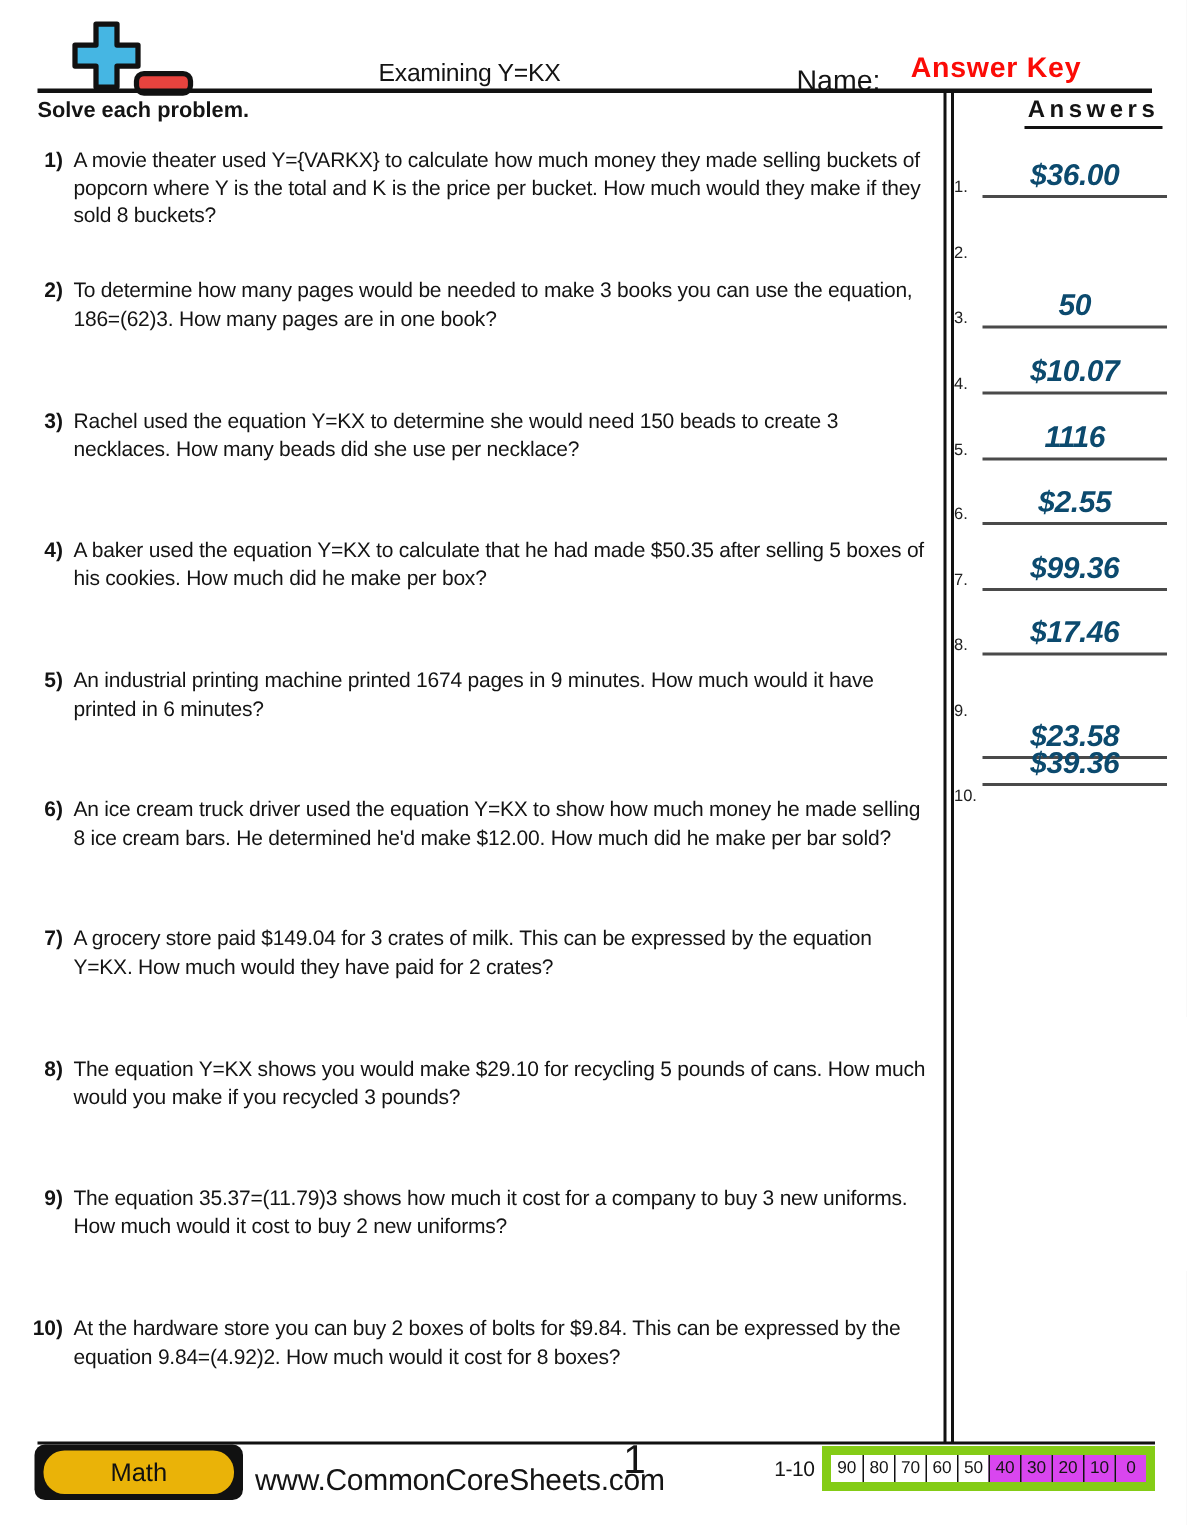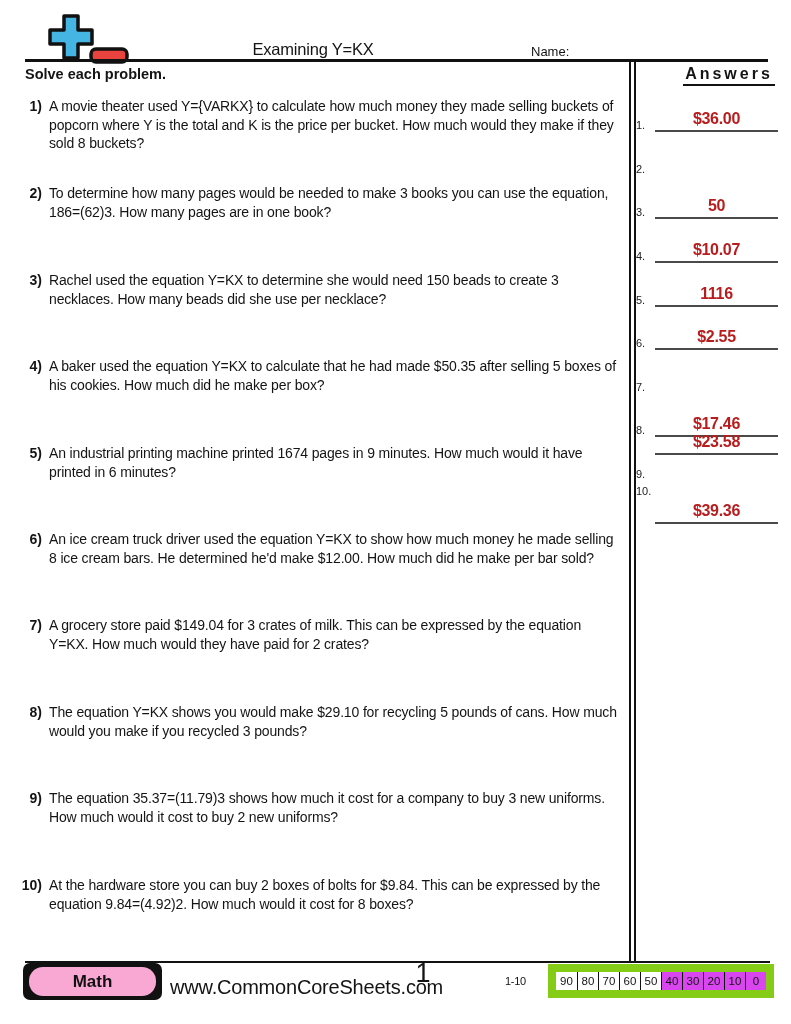--- a/index.html
+++ b/index.html
@@ -8,21 +8,21 @@
     position:relative; width:791px; height:1024px; margin:0 auto;
     background:#ffffff; color:#141414; overflow:hidden;
   }
 
   
   .logo { position:absolute; left:40px; top:12px; width:92px; height:54px; }
   .page-title {
     position:absolute; left:228px; top:40px; width:170px;
     font-size:16.5px; letter-spacing:-0.2px; text-align:center; white-space:nowrap;
   }
-  .name-label { position:absolute; left:531px; top:44px; font-size:13px;text-align:right; }
+  .name-label { position:absolute; left:531px; top:44px; font-size:19px;text-align:right; }
   .answer-key {
     position:absolute; left:584px; top:35px; width:160px; text-align:center;
     font-size:19px; font-weight:bold; letter-spacing:0.5px; color:#fb0b06; white-space:nowrap;
   }
   .header-rule { position:absolute; left:25px; top:59px; width:743px; height:3px; background:#111; }
 
   
   .instructions { position:absolute; left:25px; top:66px; font-size:14.5px; font-weight:bold; }
   .separator {
     position:absolute; left:629px; top:62px; height:900px; width:7px;
@@ -37,59 +37,60 @@
   .problem { position:absolute; left:0; width:624px; display:flex; }
   .pnum { width:42px; text-align:right; font-weight:bold; font-size:14px; line-height:18.5px; flex:none; }
   .ptext { margin-left:7px; width:572px; font-size:14px; line-height:18.5px; letter-spacing:-0.15px; }
 
   .ans-row {
     position:absolute; left:655px; width:123px; height:30px;
     border-bottom:2px solid #4a4a4a;
     display:flex; align-items:flex-end; justify-content:center;
   }
   .ans-value {
-    font-size:16px; font-weight:bold; color:#b91c1c;
-    line-height:1; padding-bottom:3px; letter-spacing:-0.3px;
+    font-size:20px; font-weight:bold; color:#0c4a6e;
+    line-height:1; padding-bottom:3px; letter-spacing:-0.3px;font-style:italic;
   }
   .ans-num { position:absolute; left:636px; width:18px; font-size:11px; color:#222; }
 
   
   .footer-rule { position:absolute; left:25px; top:961px; width:745px; height:2px; background:#111; }
   .subject-tag { position:absolute; left:23px; top:963px; width:139px; height:37px; background:#111; border-radius:7px; }
   .subject-pill {
     position:absolute; left:6px; top:4px; right:6px; bottom:4px;
-    background:#f9a8d4; border-radius:14px;
+    background:#eab308; border-radius:14px;
     display:flex; align-items:center; justify-content:center;
-    font-size:17px; font-weight:bold; color:#111;
+    font-size:17px; font-weight:normal; color:#111;
   }
   .website { position:absolute; left:170px; top:976px; font-size:20px; letter-spacing:-0.2px; }
   .page-number { position:absolute; left:408px; top:958px; width:30px; text-align:center; font-size:27px; }
   .score-strip { position:absolute; left:505px; top:964px; display:flex; align-items:center; }
-  .score-label { width:38px; font-size:11px; margin-right:5px; letter-spacing:-0.3px; }
-  .score-table { display:flex; border:8px solid #84cc16; }
+  .score-label { width:38px; text-align:right; font-size:14px; margin-right:5px; letter-spacing:-0.3px; }
+  .score-table { display:flex; border:6px solid #84cc16; }
   .score-cell {
     width:21px; height:18px; border-left:1.5px solid #111;
     font-size:11.5px; line-height:18px; text-align:center; background:#fff;
   }
   .score-cell:first-child { border-left:none; }
   .score-cell.blue { background:#d946ef; }
 </style>
 </head>
 <body>
 
 <div class="page">
 
   <div class="logo">
     <svg width="92" height="54" viewBox="0 0 92 54">
       <path d="M24 4 h14 v14 h14 v14 h-14 v14 h-14 v-14 h-14 v-14 h14 z" fill="#45b6e3" stroke="#111" stroke-width="3.5" stroke-linejoin="round"></path>
       <rect x="51" y="37" width="36" height="13" rx="5" fill="#e8433e" stroke="#111" stroke-width="3.5"></rect>
     </svg>
   </div>
   <div class="page-title">Examining Y=KX</div>
   <div class="name-label">Name:</div>
+  <div class="answer-key">Answer Key</div>
   <div class="header-rule"></div>
 
   <div class="instructions">Solve each problem.</div>
   <div class="separator"></div>
   <div class="answers-head-wrap">
     <span class="answers-head">Answers</span>
   </div>
 
   <div class="problem" style="top:97px">
       <div class="pnum">1)</div>
@@ -147,29 +148,32 @@
     </div>
   <div class="ans-num" style="top:294px">5.</div>
   <div class="ans-row" style="top:277px">
       <span class="ans-value">1116</span>
     </div>
   <div class="ans-num" style="top:337px">6.</div>
   <div class="ans-row" style="top:320px">
       <span class="ans-value">$2.55</span>
     </div>
   <div class="ans-num" style="top:381px">7.</div>
+  <div class="ans-row" style="top:364px">
+      <span class="ans-value">$99.36</span>
+    </div>
   <div class="ans-num" style="top:424px">8.</div>
   <div class="ans-row" style="top:407px">
       <span class="ans-value">$17.46</span>
     </div>
   <div class="ans-num" style="top:468px">9.</div>
-  <div class="ans-row" style="top:425px">
+  <div class="ans-row" style="top:476px">
       <span class="ans-value">$23.58</span>
     </div>
-  <div class="ans-num" style="top:485px">10.</div>
+  <div class="ans-num" style="top:525px">10.</div>
   <div class="ans-row" style="top:494px">
       <span class="ans-value">$39.36</span>
     </div>
 
   <div class="footer-rule"></div>
   <div class="subject-tag">
     <div class="subject-pill">Math</div>
   </div>
   <div class="website">www.CommonCoreSheets.com</div>
   <div class="page-number">1</div>

